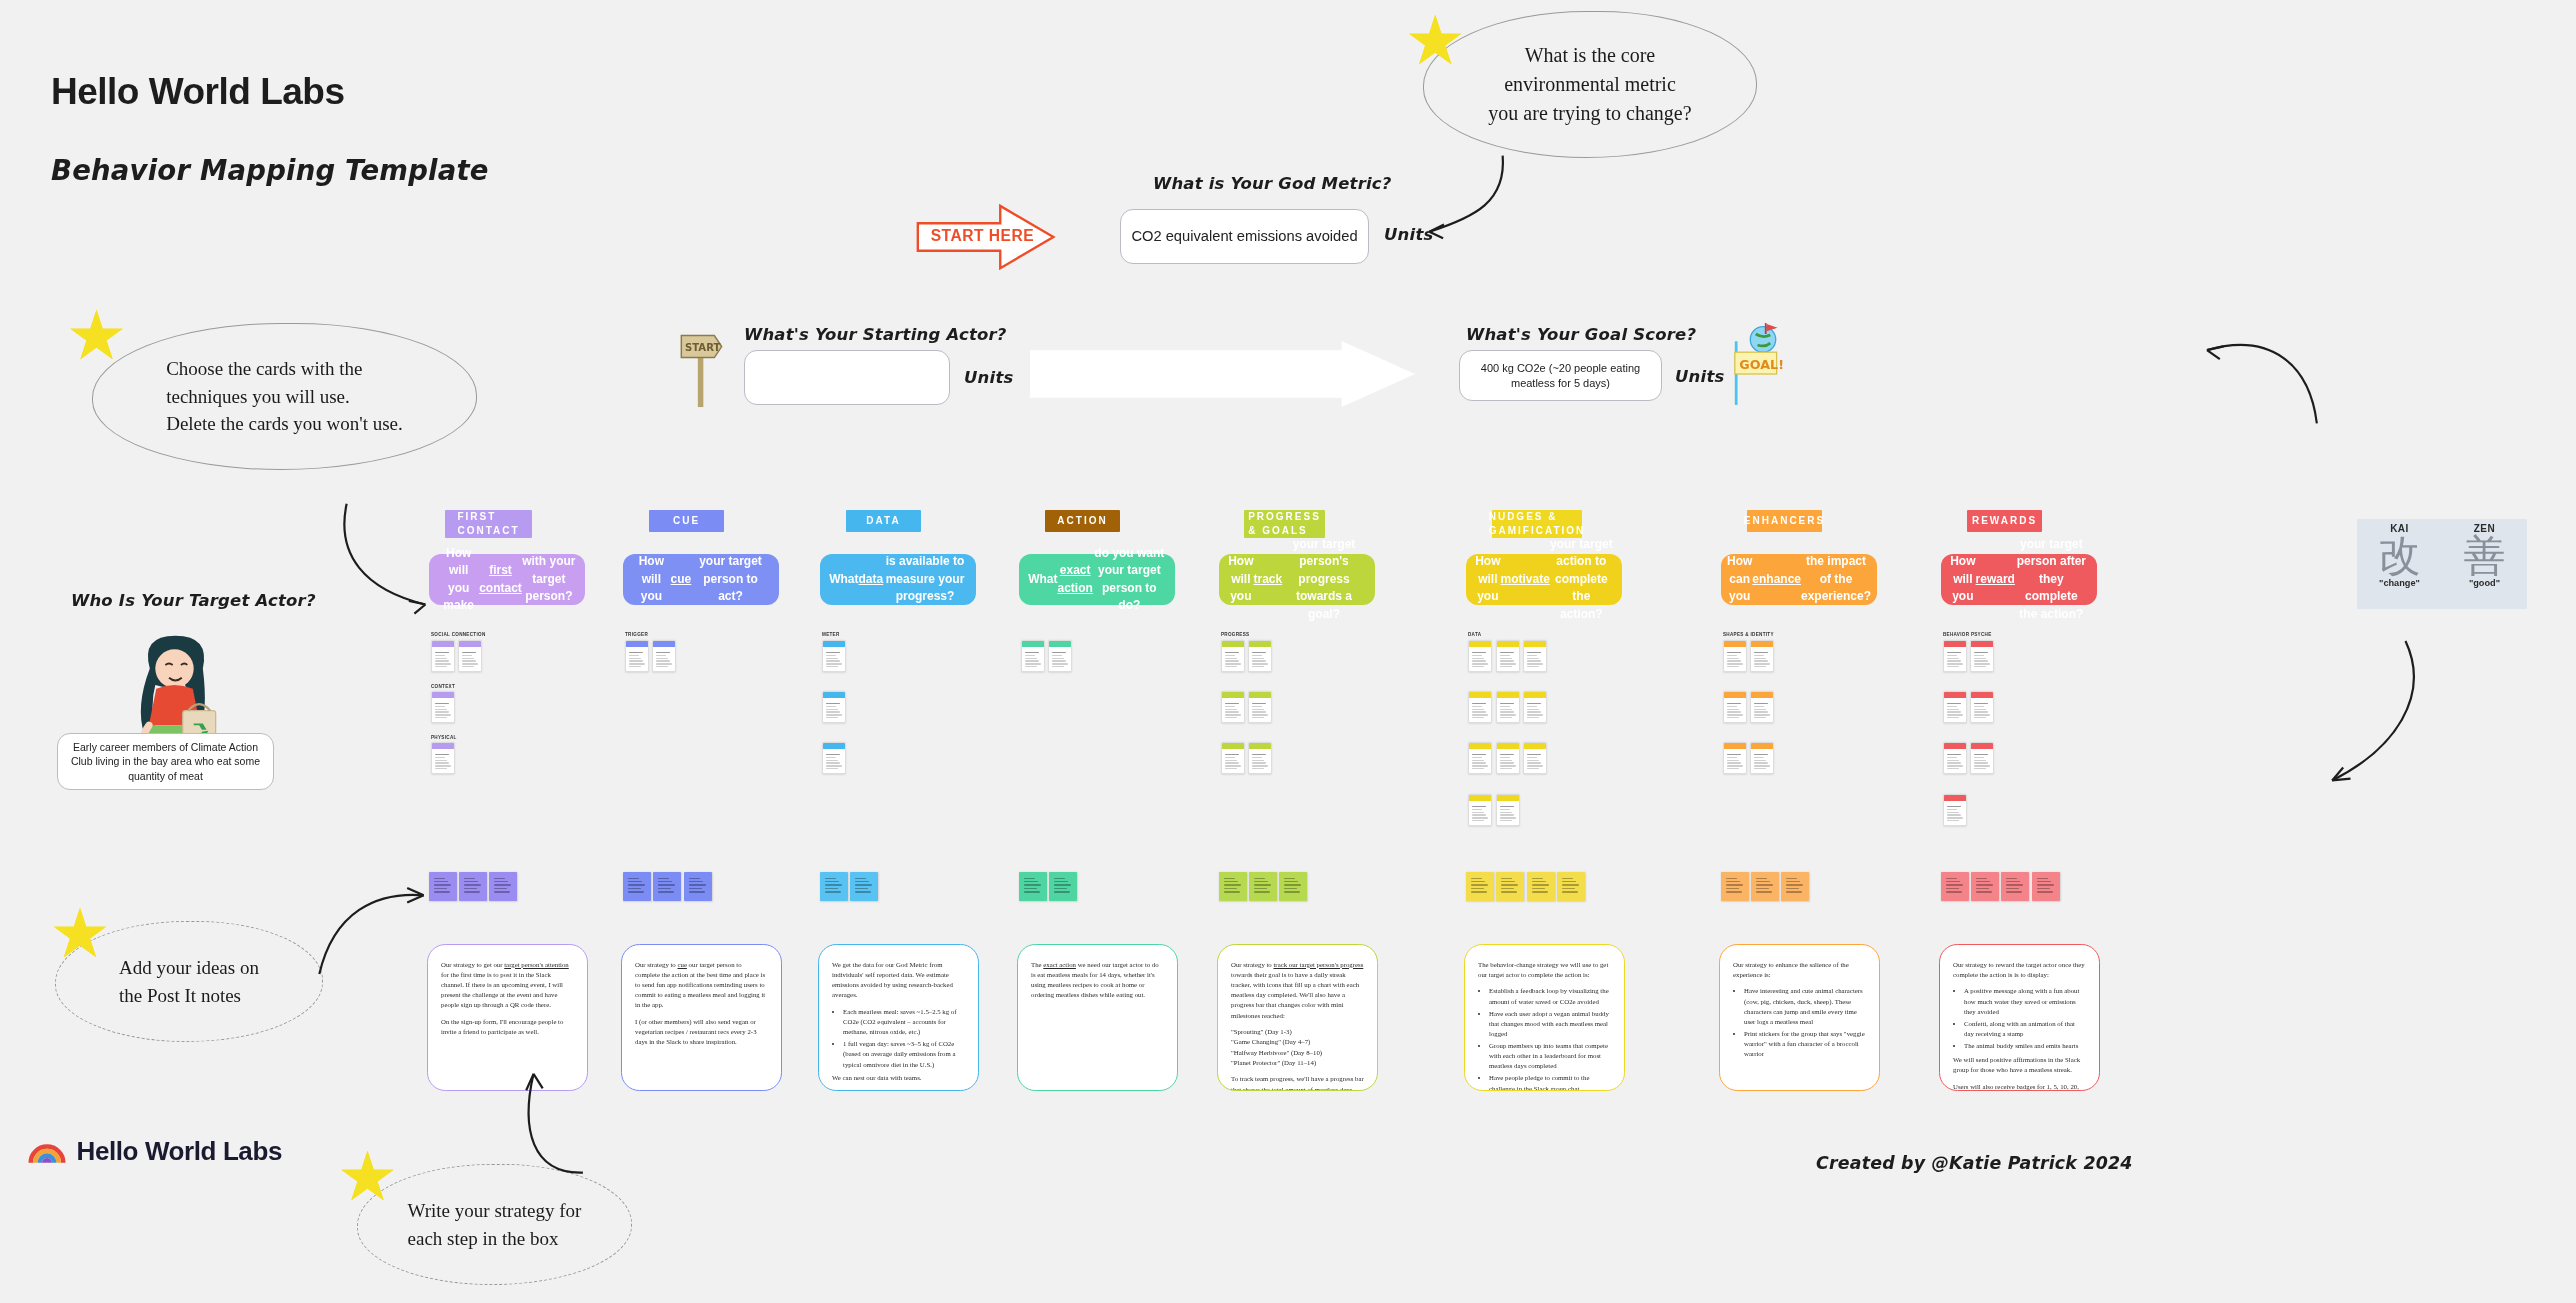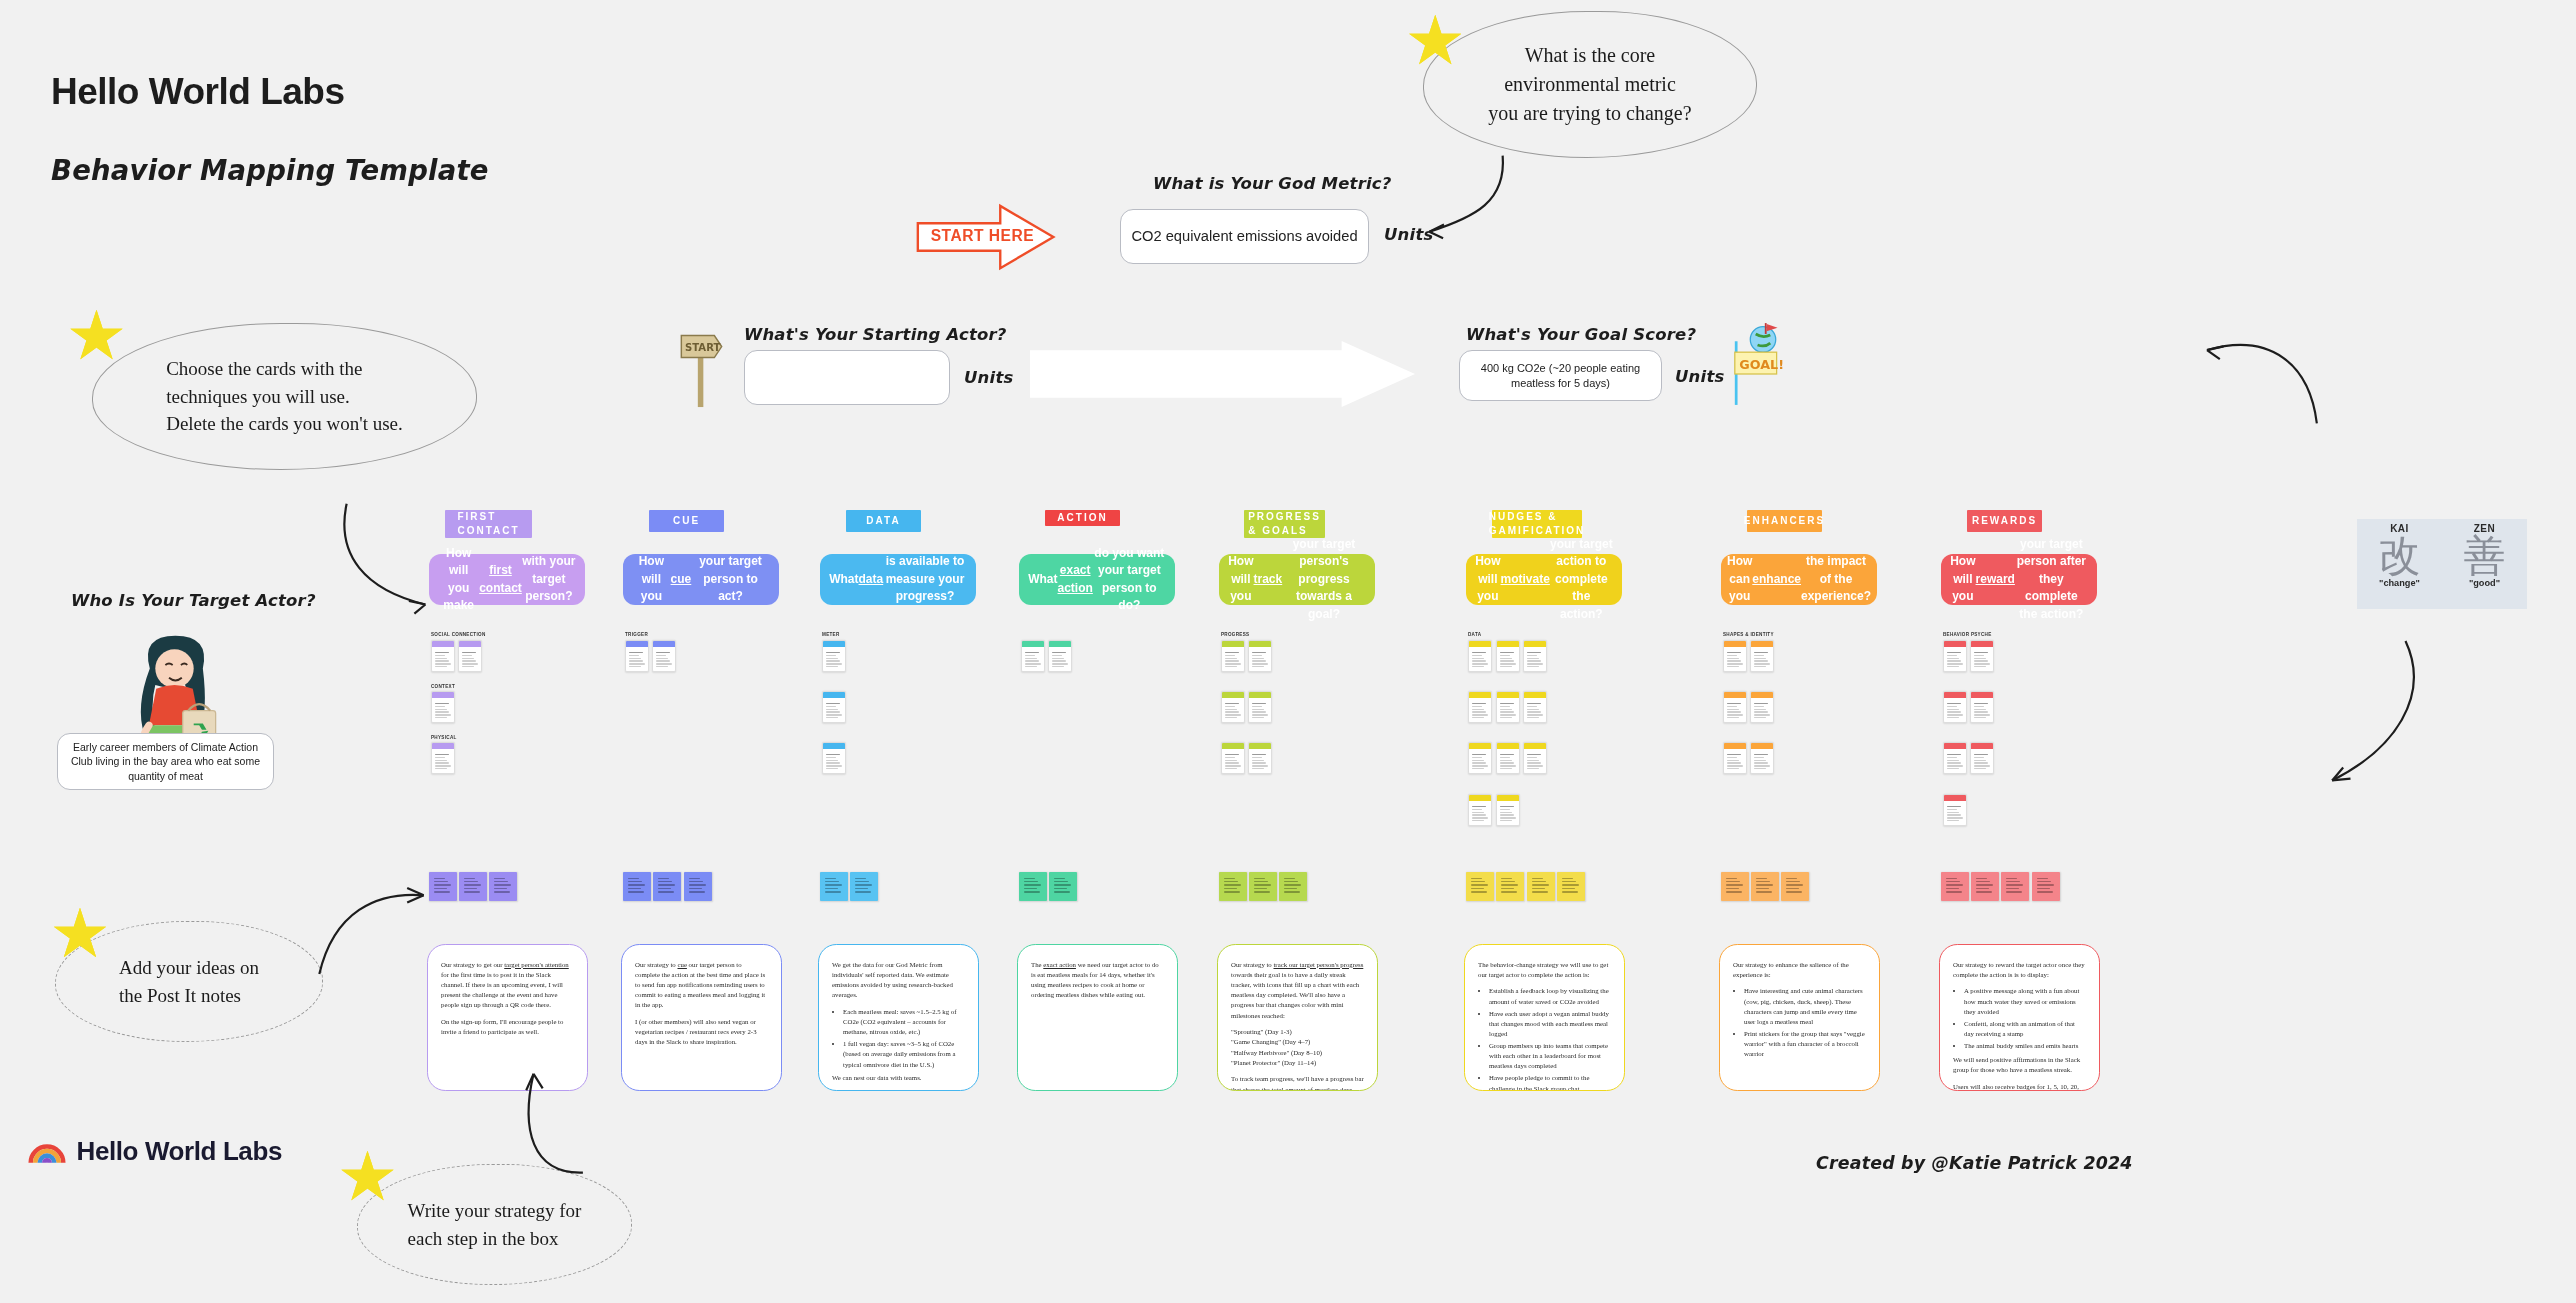--- a/index.html
+++ b/index.html
@@ -385,21 +385,21 @@
       <div class="abs strategy" style="left: 818px; top: 944px; width: 161px; height: 147px; border: 1.5px solid rgb(70, 182, 239);">
         <div class="stxt">
           <p>We get the data for our God Metric from individuals' self reported data. We estimate emissions avoided by using research-backed averages.</p>
           <ul>
             <li>Each meatless meal: saves ~1.5–2.5 kg of CO2e (CO2 equivalent – accounts for methane, nitrous oxide, etc.)</li>
             <li>1 full vegan day: saves ~3–5 kg of CO2e (based on average daily emissions from a typical omnivore diet in the U.S.)</li>
           </ul>
           <p>We can nest our data with teams.</p>
         </div>
       </div>
-      <div class="abs chip" style="left: 1045px; top: 510px; width: 75px; height: 16px; background: #ef4444; white-space: pre-line;">ACTION</div>
+      <div class="abs chip" style="left: 1045px; top: 510px; width: 75px; height: 22px; background: #a16207; white-space: pre-line;">ACTION</div>
       <div class="abs qcard" style="left: 1019px; top: 554px; width: 156px; height: 51px; background: rgb(78, 214, 163);">What <u>exact action</u> do you want your target person to do?</div>
       <div class="abs minicard" style="left: 1021px; top: 640px; width: 24px; height: 32px;">
         <div class="mtop" style="background:#4ed5a2;"></div>
         <div class="mbody">
           <div class="mline t" style="width:85%"></div>
           <div class="mline" style="width:60%"></div>
           <div class="mline" style="width:73%"></div>
           <div class="mline" style="width:86%"></div>
           <div class="mline" style="width:99%"></div>
           <div class="mline" style="width:72%"></div>

